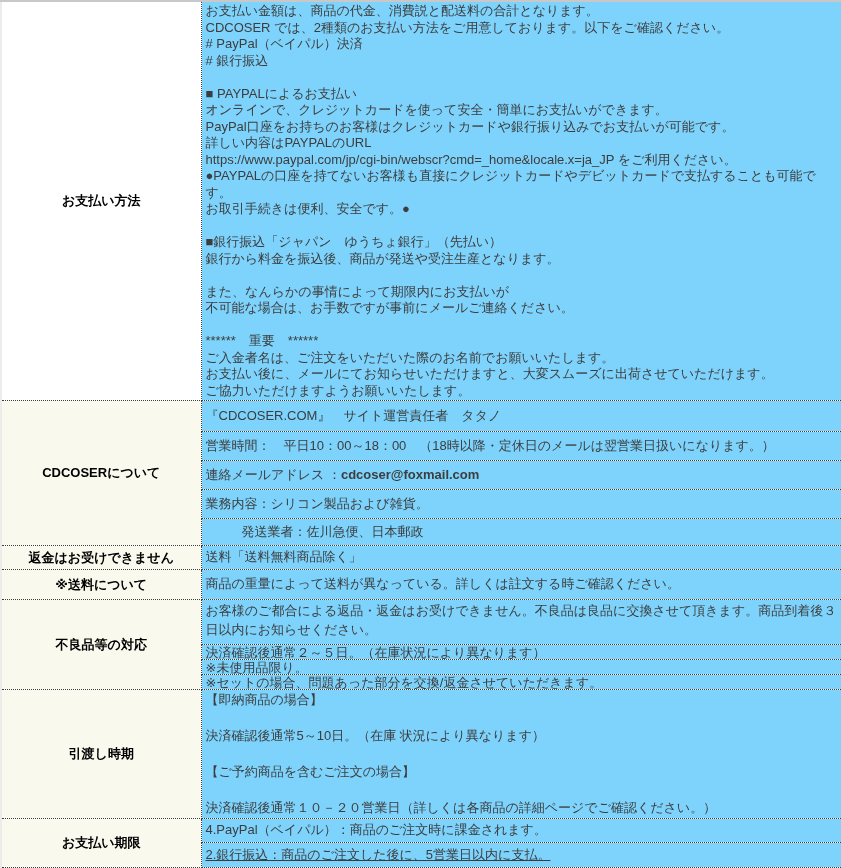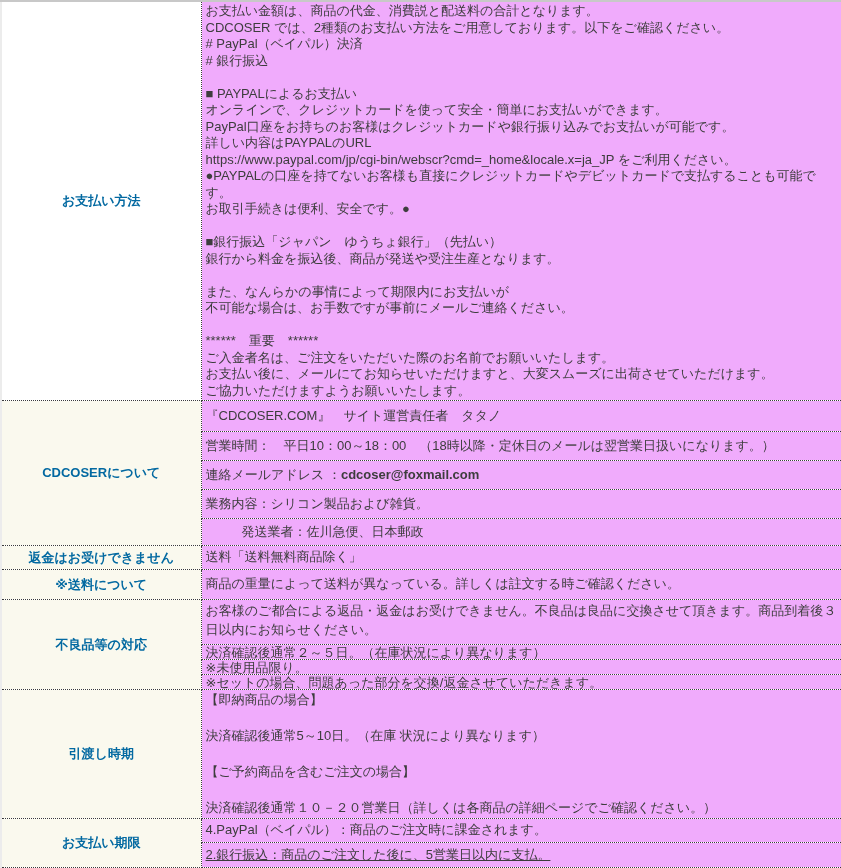--- a/index.html
+++ b/index.html
@@ -16,26 +16,26 @@
   }
   col.col-label{width:200px;}
   col.col-content{width:641px;}
   th,td{border:1px dotted #3a3a3a;overflow:hidden;}
   th{
     background:#faf9ee;
     font-weight:bold;
     text-align:center;
     vertical-align:middle;
     padding:0 4px;
-    color:#0369a1;
+    color:#000000;
     font-size:13px;
   }
   th.white{background:#ffffff;}
   td{
-    background:#f0abfc;
+    background:#7dd3fc;
     text-align:left;
     vertical-align:middle;
     padding:1px 3px 1px 4px;
     line-height:1.45;
   }
   td.pre{white-space:pre-line;}
   td.top{vertical-align:top;}
   .lh16{line-height:16.5px;}
   .lh18{line-height:18px;}
   .lh19{line-height:19px;}

